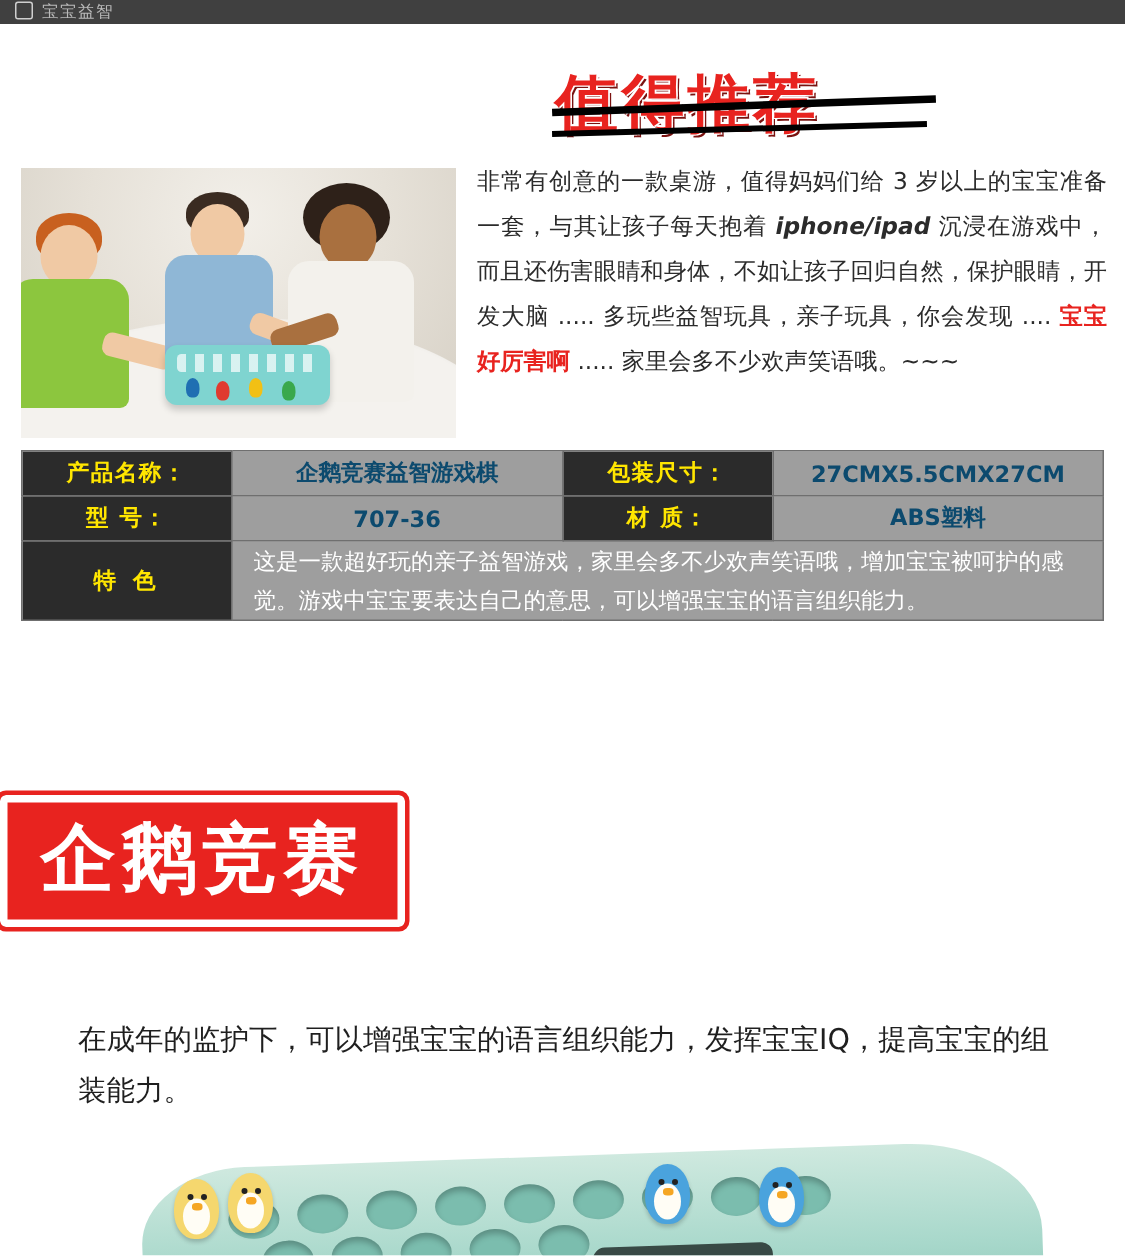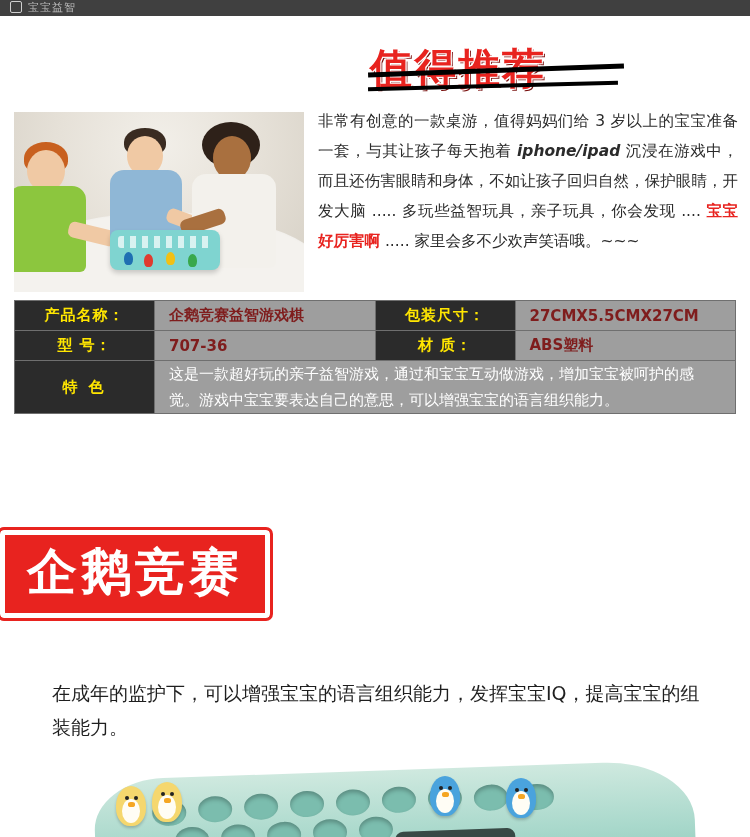--- a/index.html
+++ b/index.html
@@ -212,22 +212,22 @@
   td.lbl {
     background: #2b2b2b;
     color: #ffe600;
     font-weight: bold;
     text-align: center;
     letter-spacing: 1px;
     width: 140px;
   }
   td.val {
     background: #9e9e9e;
-    color: #7f1d1d;
-    text-align: left;
+    color: #0c4a6e;
+    text-align: center;
     font-weight: bold;
   }
   td.feat-lbl {
     background: #2b2b2b;
     color: #ffe600;
     font-weight: bold;
     text-align: center;
     letter-spacing: 3px;
     height: 86px;
   }
@@ -417,21 +417,21 @@
         <td class="val">27CMX5.5CMX27CM</td>
       </tr>
       <tr>
         <td class="lbl">型  号：</td>
         <td class="val">707-36</td>
         <td class="lbl">材  质：</td>
         <td class="val">ABS塑料</td>
       </tr>
       <tr>
         <td class="feat-lbl">特  色</td>
-        <td class="feat-val" colspan="3">这是一款超好玩的亲子益智游戏，通过和宝宝互动做游戏，增加宝宝被呵护的感觉。游戏中宝宝要表达自己的意思，可以增强宝宝的语言组织能力。</td>
+        <td class="feat-val" colspan="3">这是一款超好玩的亲子益智游戏，家里会多不少欢声笑语哦，增加宝宝被呵护的感觉。游戏中宝宝要表达自己的意思，可以增强宝宝的语言组织能力。</td>
       </tr>
     </tbody>
   </table>
 </div>
 
 <div class="logo-block">
   <div class="logo-box">
     <div class="logo-text">企鹅竞赛</div>
   </div>
 </div>

